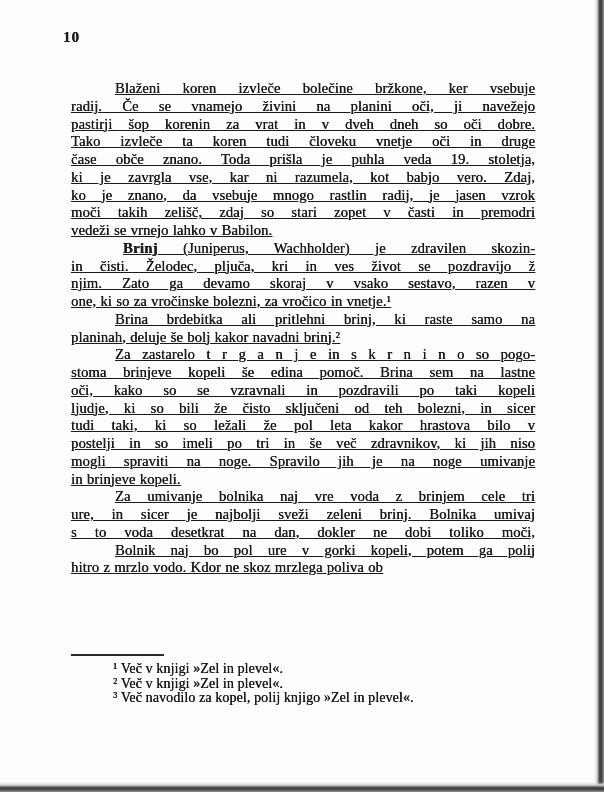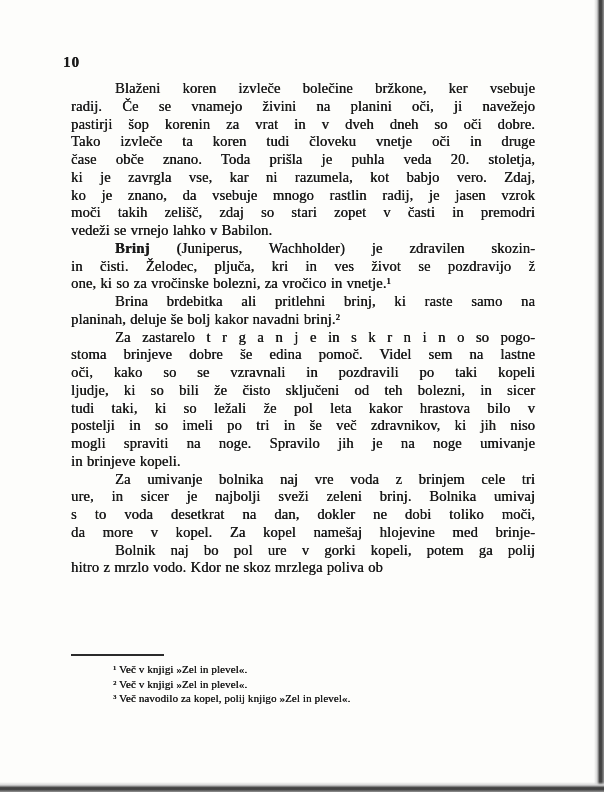--- a/index.html
+++ b/index.html
@@ -12,72 +12,74 @@
     width: 604px;
     height: 792px;
     background: #fdfdfb;
     overflow: hidden;
     font-family: "Liberation Serif", "DejaVu Serif", serif;
     color: #1a1a1a;
   }
   .page-number {
     position: absolute;
     left: 63px;
-    top: 54px;
+    top: 29px;
     font-size: 15px;
     font-weight: bold;
     letter-spacing: 1px;
     text-shadow: 0.3px 0 0 currentColor;
   }
   .body-text {
     position: absolute;
     left: 71px;
     top: 80px;
     width: 464px;
   }
   .para {
     margin: 0;
     padding: 0;
+    text-decoration: underline;
   }
   .line {
     line-height: 17.75px;
     font-size: 14.6px;
     text-align: justify;
     text-align-last: justify;
     white-space: normal;
     text-shadow: 0.35px 0 0 currentColor;
     letter-spacing: 0.1px;
     word-spacing: 0.5px;
   }
   .line.first {
     text-indent: 44px;
   }
   .line.last {
     text-align-last: left;
   }
   .line b {
     font-weight: bold;
     letter-spacing: 0.3px;
+    margin-left: 8px;
   }
   .footnote-rule {
     position: absolute;
     left: 71px;
     top: 654px;
     width: 93px;
     height: 2px;
     background: #2b2b2b;
   }
   .footnotes {
     position: absolute;
     left: 71px;
     top: 662px;
     width: 464px;
   }
   .fn-line {
-    font-size: 11px;
+    font-size: 14px;
     line-height: 14.7px;
     padding-left: 42px;
     text-shadow: 0.3px 0 0 currentColor;
     letter-spacing: 0.1px;
   }
   .edge-right {
     position: absolute;
     top: 0;
     right: 0;
     width: 10px;
@@ -100,50 +102,50 @@
 
 <div class="page">
   <div class="page-number">10</div>
 
   <div class="body-text" id="body-text">
       <div class="para">
         <div class="line first">Blaženi koren izvleče bolečine bržkone, ker vsebuje</div>
         <div class="line">radij. Če se vnamejo živini na planini oči, ji navežejo</div>
         <div class="line">pastirji šop korenin za vrat in v dveh dneh so oči dobre.</div>
         <div class="line">Tako izvleče ta koren tudi človeku vnetje oči in druge</div>
-        <div class="line">čase obče znano. Toda prišla je puhla veda 20. stoletja,</div>
+        <div class="line">čase obče znano. Toda prišla je puhla veda 19. stoletja,</div>
         <div class="line">ki je zavrgla vse, kar ni razumela, kot babjo vero. Zdaj,</div>
         <div class="line">ko je znano, da vsebuje mnogo rastlin radij, je jasen vzrok</div>
         <div class="line">moči takih zelišč, zdaj so stari zopet v časti in premodri</div>
         <div class="line last">vedeži se vrnejo lahko v Babilon.</div>
       </div>
       <div class="para">
         <div class="line first"><b>Brinj</b> (Juniperus, Wachholder) je zdravilen skozin-</div>
         <div class="line">in čisti. Želodec, pljuča, kri in ves život se pozdravijo ž</div>
+        <div class="line">njim. Zato ga devamo skoraj v vsako sestavo, razen v</div>
         <div class="line last">one, ki so za vročinske bolezni, za vročico in vnetje.¹</div>
       </div>
       <div class="para">
         <div class="line first">Brina brdebitka ali pritlehni brinj, ki raste samo na</div>
         <div class="line last">planinah, deluje še bolj kakor navadni brinj.²</div>
       </div>
       <div class="para">
         <div class="line first">Za zastarelo t r g a n j e in s k r n i n o so pogo-</div>
-        <div class="line">stoma brinjeve dobre še edina pomoč. Videl sem na lastne</div>
+        <div class="line">stoma brinjeve kopeli še edina pomoč. Brina sem na lastne</div>
         <div class="line">oči, kako so se vzravnali in pozdravili po taki kopeli</div>
         <div class="line">ljudje, ki so bili že čisto sključeni od teh bolezni, in sicer</div>
         <div class="line">tudi taki, ki so ležali že pol leta kakor hrastova bilo v</div>
         <div class="line">postelji in so imeli po tri in še več zdravnikov, ki jih niso</div>
         <div class="line">mogli spraviti na noge. Spravilo jih je na noge umivanje</div>
         <div class="line last">in brinjeve kopeli.</div>
       </div>
       <div class="para">
         <div class="line first">Za umivanje bolnika naj vre voda z brinjem cele tri</div>
         <div class="line">ure, in sicer je najbolji sveži zeleni brinj. Bolnika umivaj</div>
         <div class="line">s to voda desetkrat na dan, dokler ne dobi toliko moči,</div>
-        <div class="line">da more v kopel. Za kopel namešaj hlojevine med brinje-</div>
       </div>
       <div class="para">
         <div class="line first">Bolnik naj bo pol ure v gorki kopeli, potem ga polij</div>
         <div class="line last">hitro z mrzlo vodo. Kdor ne skoz mrzlega poliva ob</div>
       </div>
     </div>
 
   <div class="footnote-rule"></div>
 
   <div class="footnotes" id="footnotes">

